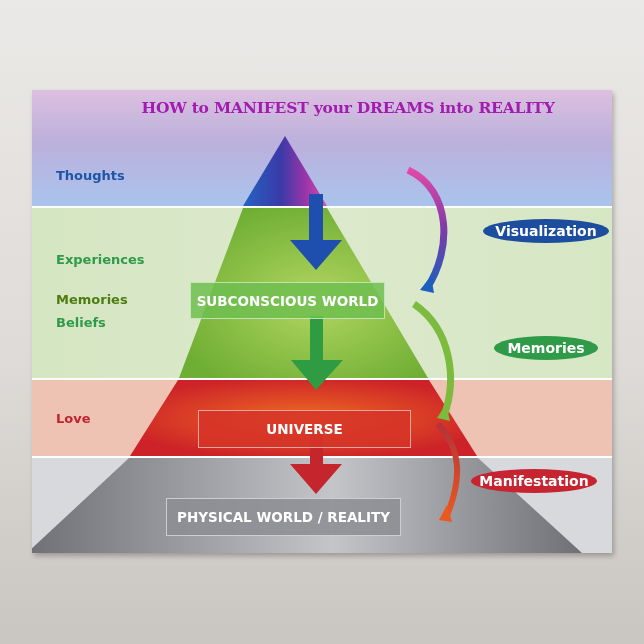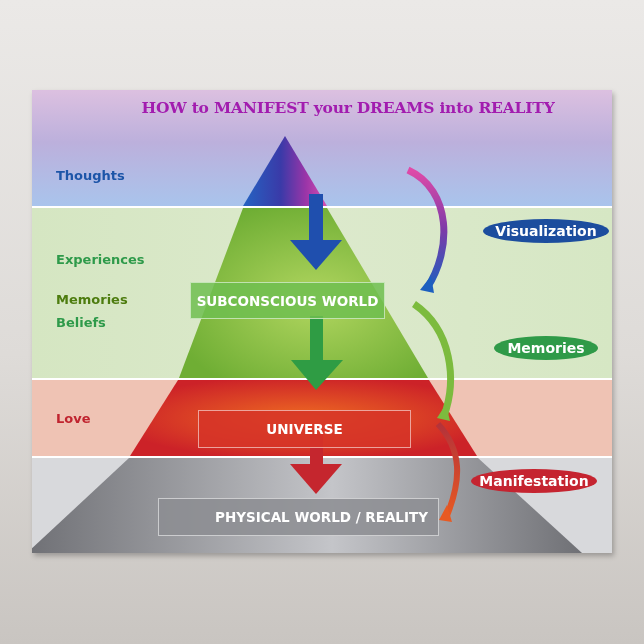--- a/index.html
+++ b/index.html
@@ -87,18 +87,18 @@
   <div class="title">HOW to MANIFEST your DREAMS into REALITY</div>
 
   <div class="side" style="top:74px;color:#1d55a8;">Thoughts</div>
   <div class="side" style="top:158px;color:#2e9a4a;">Experiences</div>
   <div class="side" style="top:198px;color:#4d7c0f;">Memories</div>
   <div class="side" style="top:221px;color:#2e9a4a;">Beliefs</div>
   <div class="side" style="top:317px;color:#c0242f;">Love</div>
 
   <div class="lbl" style="left:158px;top:192px;width:193px;height:35px;background:rgba(110,190,80,0.85);">SUBCONSCIOUS WORLD</div>
   <div class="lbl" style="left:166px;top:308px;width:211px;height:36px;background:rgba(214,52,40,0.85);margin-top:12px;">UNIVERSE</div>
-  <div class="lbl" style="left:126px;top:408px;width:233px;height:36px;background:rgba(140,141,146,0.85);padding-left:46px;">PHYSICAL WORLD / REALITY</div>
+  <div class="lbl" style="left:134px;top:408px;width:233px;height:36px;background:rgba(140,141,146,0.85);">PHYSICAL WORLD / REALITY</div>
 
   <div class="pill" style="left:443px;top:129px;width:126px;height:24px;background:#1c4d9e;">Visualization</div>
   <div class="pill" style="left:454px;top:246px;width:104px;height:24px;background:#2f9a48;">Memories</div>
   <div class="pill" style="left:431px;top:379px;width:126px;height:24px;background:#c52430;">Manifestation</div>
 </div>
 
 </body></html>

